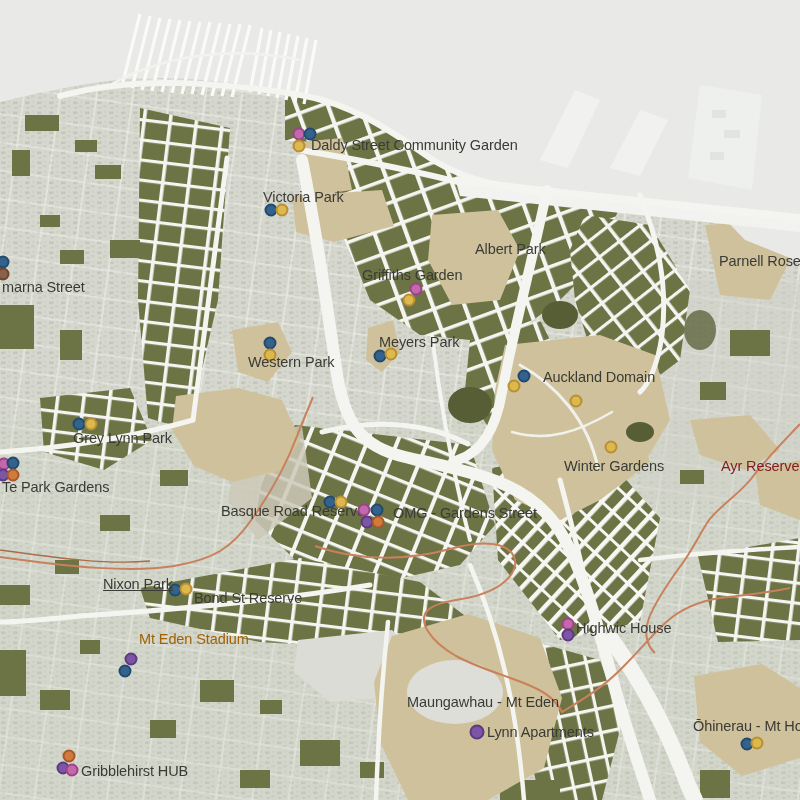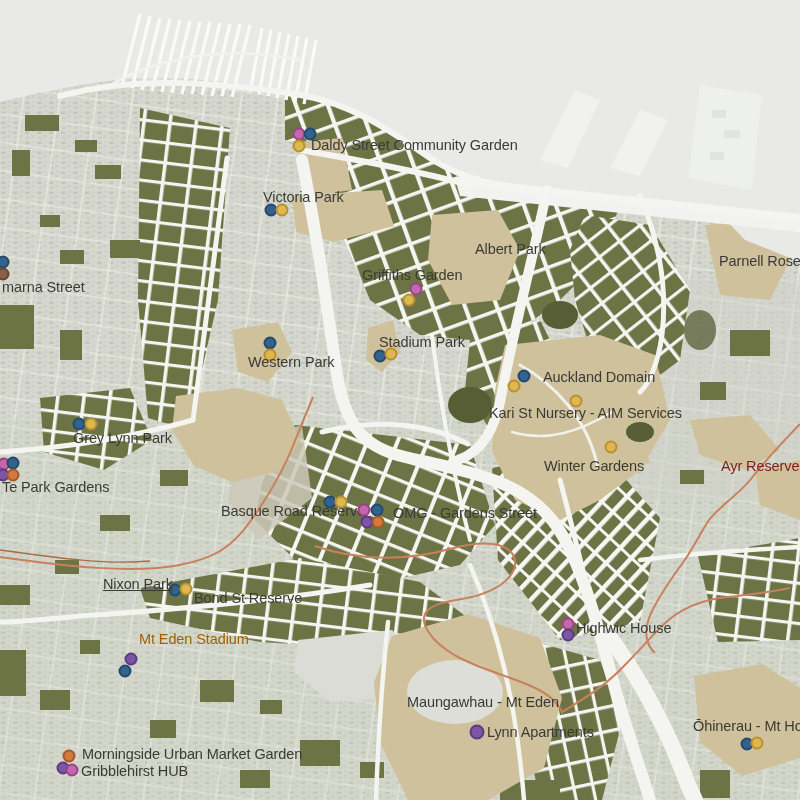--- a/index.html
+++ b/index.html
@@ -198,31 +198,30 @@
       <div class="map-label" style="left: 311px; top: 138px; color: rgb(59, 59, 54);">Daldy Street Community Garden</div>
       <span class="dot" style="background: rgb(51, 98, 140); border-color: rgb(35, 74, 110); left: 271px; top: 210px;"></span>
       <span class="dot" style="background: rgb(221, 185, 77); border-color: rgb(185, 143, 51); left: 282px; top: 210px;"></span>
       <div class="map-label" style="left: 263px; top: 190px; color: rgb(59, 59, 54);">Victoria Park</div>
       <div class="map-label" style="left: 475px; top: 242px; color: rgb(59, 59, 54);">Albert Park</div>
       <span class="dot" style="background: rgb(196, 104, 174); border-color: rgb(154, 68, 134); left: 416px; top: 289px;"></span>
       <span class="dot" style="background: rgb(221, 185, 77); border-color: rgb(185, 143, 51); left: 409px; top: 300px;"></span>
       <div class="map-label" style="left: 362px; top: 268px; color: rgb(59, 59, 54);">Griffiths Garden</div>
       <span class="dot" style="background: rgb(51, 98, 140); border-color: rgb(35, 74, 110); left: 380px; top: 356px;"></span>
       <span class="dot" style="background: rgb(221, 185, 77); border-color: rgb(185, 143, 51); left: 391px; top: 354px;"></span>
-      <div class="map-label" style="left: 379px; top: 335px; color: rgb(59, 59, 54);">Stadium Park</div>
+      <div class="map-label" style="left: 379px; top: 335px; color: rgb(59, 59, 54);">Meyers Park</div>
       <span class="dot" style="background: rgb(51, 98, 140); border-color: rgb(35, 74, 110); left: 270px; top: 343px;"></span>
       <span class="dot" style="background: rgb(221, 185, 77); border-color: rgb(185, 143, 51); left: 270px; top: 355px;"></span>
       <div class="map-label" style="left: 248px; top: 355px; color: rgb(59, 59, 54);">Western Park</div>
       <span class="dot" style="background: rgb(51, 98, 140); border-color: rgb(35, 74, 110); left: 524px; top: 376px;"></span>
       <span class="dot" style="background: rgb(221, 185, 77); border-color: rgb(185, 143, 51); left: 514px; top: 386px;"></span>
       <div class="map-label" style="left: 543px; top: 370px; color: rgb(59, 59, 54);">Auckland Domain</div>
       <span class="dot" style="background: rgb(221, 185, 77); border-color: rgb(185, 143, 51); left: 576px; top: 401px;"></span>
-      <div class="map-label" style="left: 489px; top: 406px; color: rgb(59, 59, 54);">Kari St Nursery - AIM Services</div>
       <span class="dot" style="background: rgb(221, 185, 77); border-color: rgb(185, 143, 51); left: 611px; top: 447px;"></span>
-      <div class="map-label" style="left: 544px; top: 459px; color: rgb(59, 59, 54);">Winter Gardens</div>
+      <div class="map-label" style="left: 564px; top: 459px; color: rgb(59, 59, 54);">Winter Gardens</div>
       <div class="map-label" style="left: 721px; top: 459px; color: #7f1d1d;">Ayr Reserve</div>
       <div class="map-label" style="left: 719px; top: 254px; color: rgb(59, 59, 54);">Parnell Rose Gardens</div>
       <span class="dot" style="background: rgb(51, 98, 140); border-color: rgb(35, 74, 110); left: 3px; top: 262px;"></span>
       <span class="dot" style="background: rgb(138, 97, 72); border-color: rgb(104, 70, 48); left: 3px; top: 274px;"></span>
       <div class="map-label" style="left: 2px; top: 280px; color: rgb(59, 59, 54);">marna Street</div>
       <span class="dot" style="background: rgb(51, 98, 140); border-color: rgb(35, 74, 110); left: 79px; top: 424px;"></span>
       <span class="dot" style="background: rgb(221, 185, 77); border-color: rgb(185, 143, 51); left: 91px; top: 424px;"></span>
       <div class="map-label" style="left: 73px; top: 431px; color: rgb(59, 59, 54);">Grey Lynn Park</div>
       <span class="dot" style="background: rgb(196, 104, 174); border-color: rgb(154, 68, 134); left: 4px; top: 464px;"></span>
       <span class="dot" style="background: rgb(51, 98, 140); border-color: rgb(35, 74, 110); left: 13px; top: 463px;"></span>
@@ -238,21 +237,20 @@
       <span class="dot" style="background: rgb(208, 122, 62); border-color: rgb(166, 89, 39); left: 378px; top: 522px;"></span>
       <div class="map-label" style="left: 393px; top: 506px; color: rgb(59, 59, 54);">OMG - Gardens Street</div>
       <span class="dot" style="background: rgb(51, 98, 140); border-color: rgb(35, 74, 110); left: 175px; top: 590px;"></span>
       <span class="dot" style="background: rgb(221, 185, 77); border-color: rgb(185, 143, 51); left: 186px; top: 589px;"></span>
       <div class="map-label" style="left: 103px; top: 577px; color: rgb(59, 59, 54); text-decoration: underline;">Nixon Park</div>
       <div class="map-label" style="left: 194px; top: 591px; color: rgb(59, 59, 54);">Bond St Reserve</div>
       <span class="dot" style="background: rgb(124, 85, 165); border-color: rgb(92, 59, 129); left: 131px; top: 659px;"></span>
       <span class="dot" style="background: rgb(51, 98, 140); border-color: rgb(35, 74, 110); left: 125px; top: 671px;"></span>
       <div class="map-label" style="left: 139px; top: 632px; color: #a16207;">Mt Eden Stadium</div>
       <span class="dot" style="background: rgb(208, 122, 62); border-color: rgb(166, 89, 39); left: 69px; top: 756px;"></span>
-      <div class="map-label" style="left: 82px; top: 747px; color: rgb(59, 59, 54);">Morningside Urban Market Garden</div>
       <span class="dot" style="background: rgb(124, 85, 165); border-color: rgb(92, 59, 129); left: 63px; top: 768px;"></span>
       <span class="dot" style="background: rgb(196, 104, 174); border-color: rgb(154, 68, 134); left: 72px; top: 770px;"></span>
       <div class="map-label" style="left: 81px; top: 764px; color: rgb(59, 59, 54);">Gribblehirst HUB</div>
       <span class="dot" style="background: rgb(196, 104, 174); border-color: rgb(154, 68, 134); left: 568px; top: 624px;"></span>
       <span class="dot" style="background: rgb(124, 85, 165); border-color: rgb(92, 59, 129); left: 568px; top: 635px;"></span>
       <div class="map-label" style="left: 576px; top: 621px; color: rgb(59, 59, 54);">Highwic House</div>
       <div class="map-label" style="left: 407px; top: 695px; color: rgb(59, 59, 54);">Maungawhau - Mt Eden</div>
       <span class="dot big" style="background: rgb(124, 85, 165); border-color: rgb(92, 59, 129); left: 477px; top: 732px;"></span>
       <div class="map-label" style="left: 487px; top: 725px; color: rgb(59, 59, 54);">Lynn Apartments</div>
       <span class="dot" style="background: rgb(51, 98, 140); border-color: rgb(35, 74, 110); left: 747px; top: 744px;"></span>

